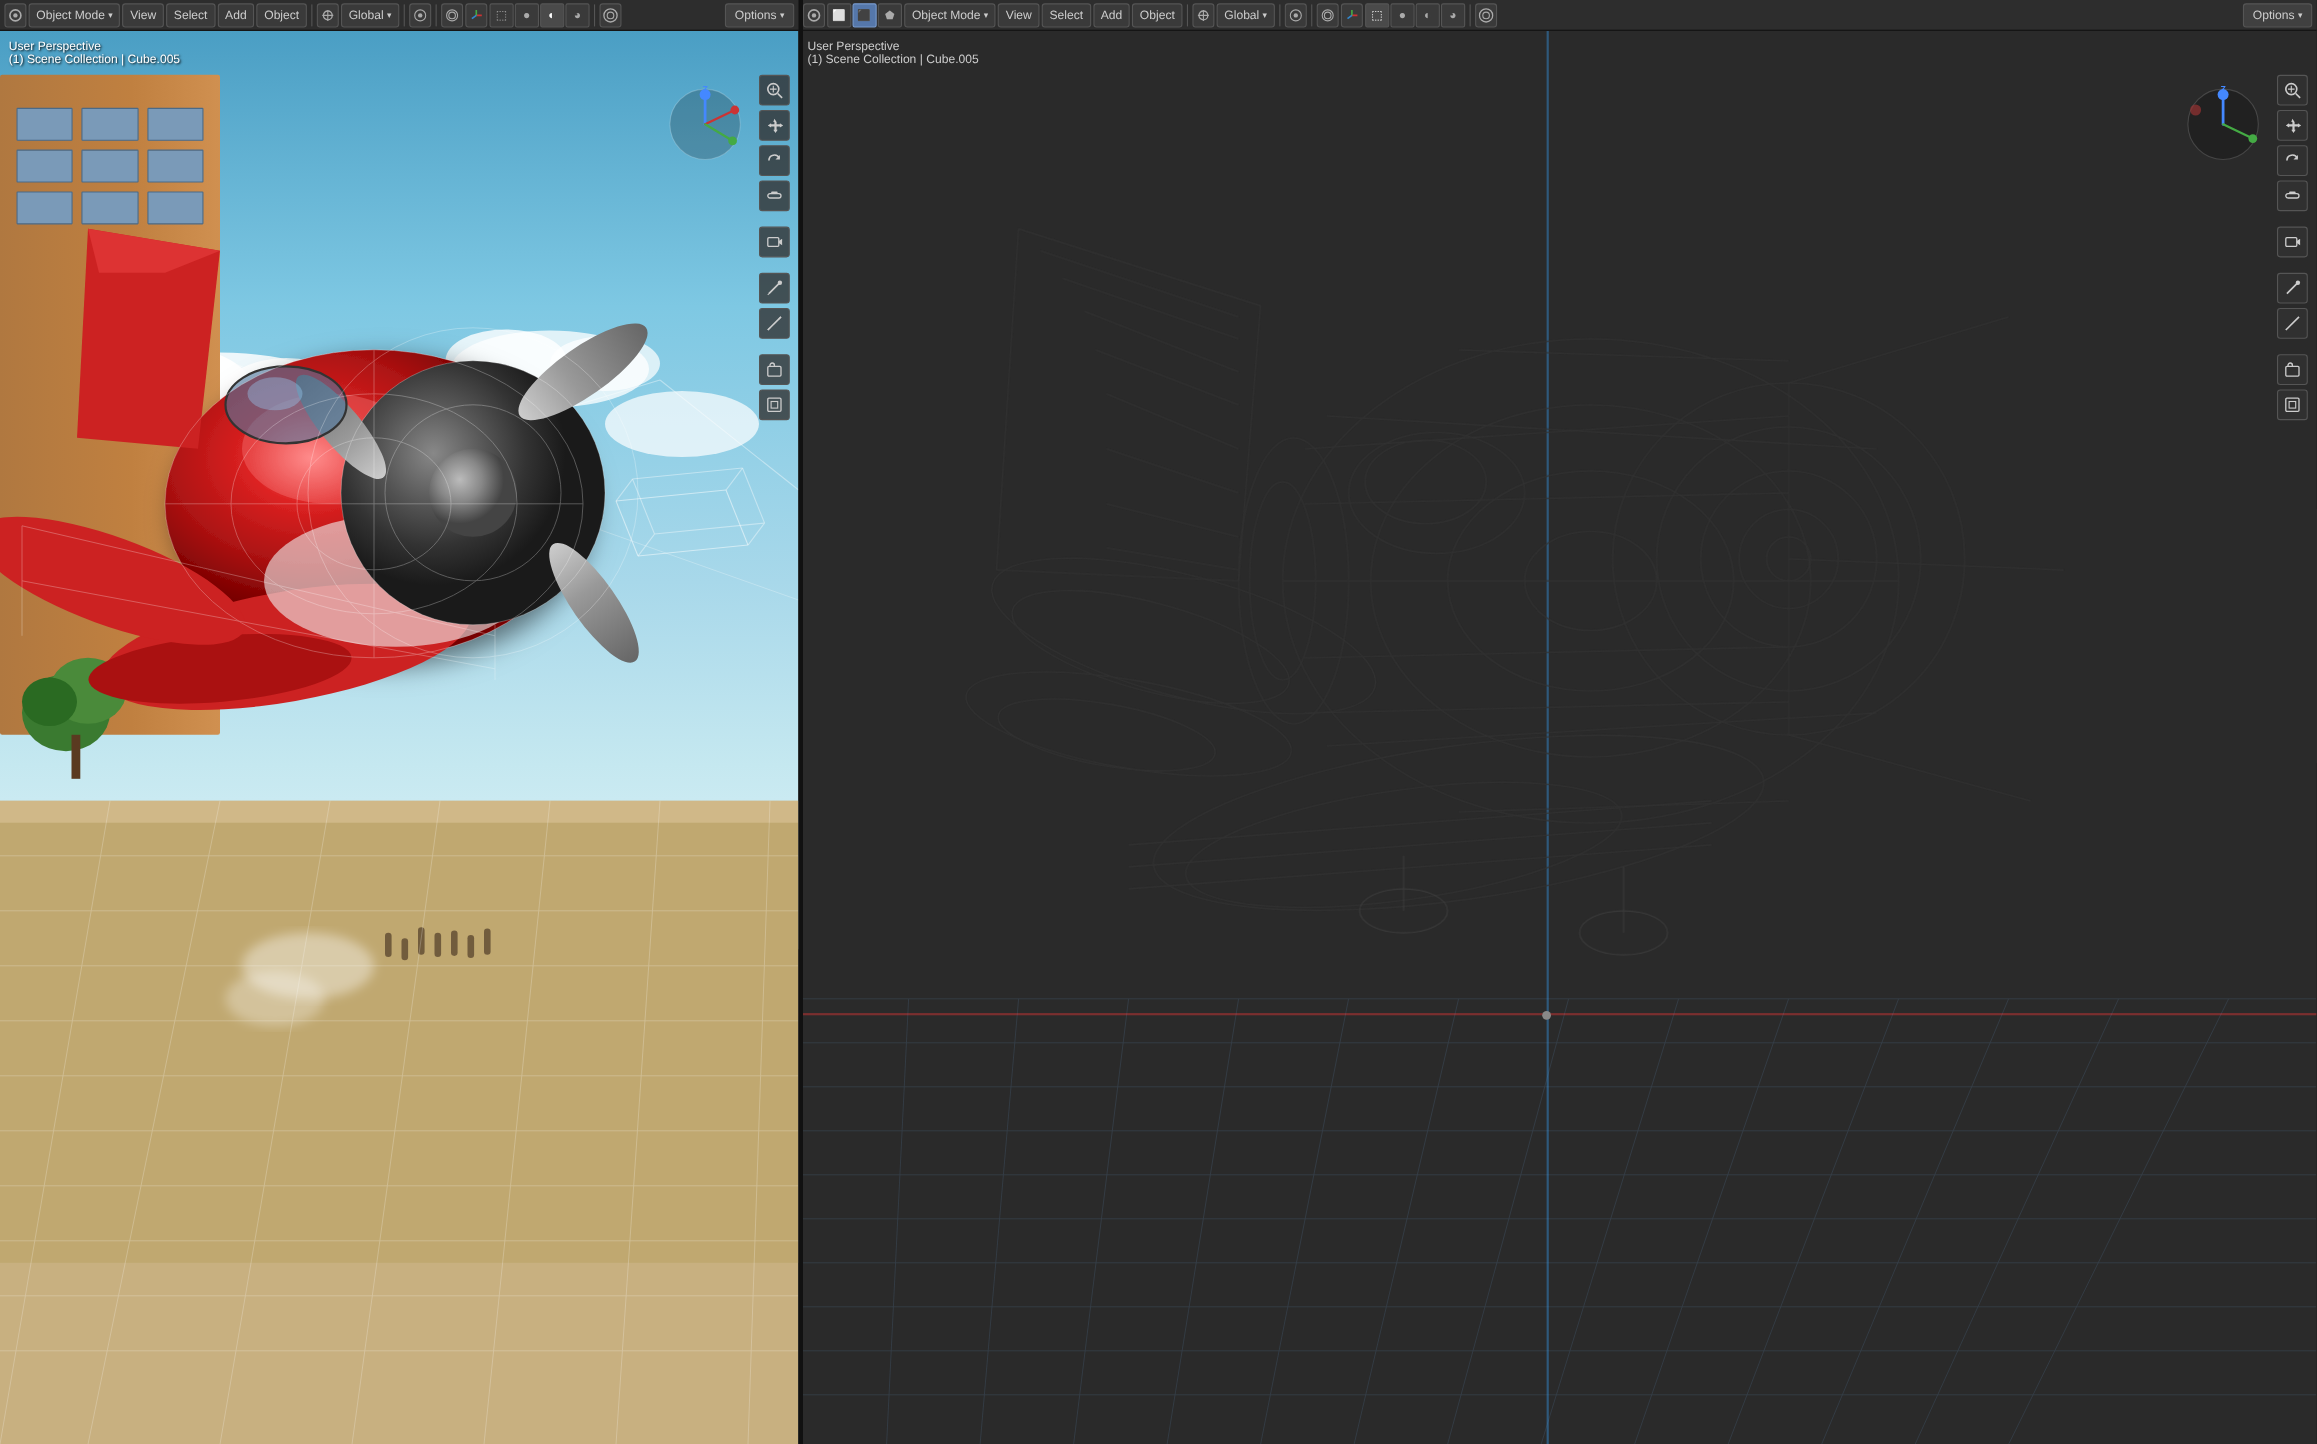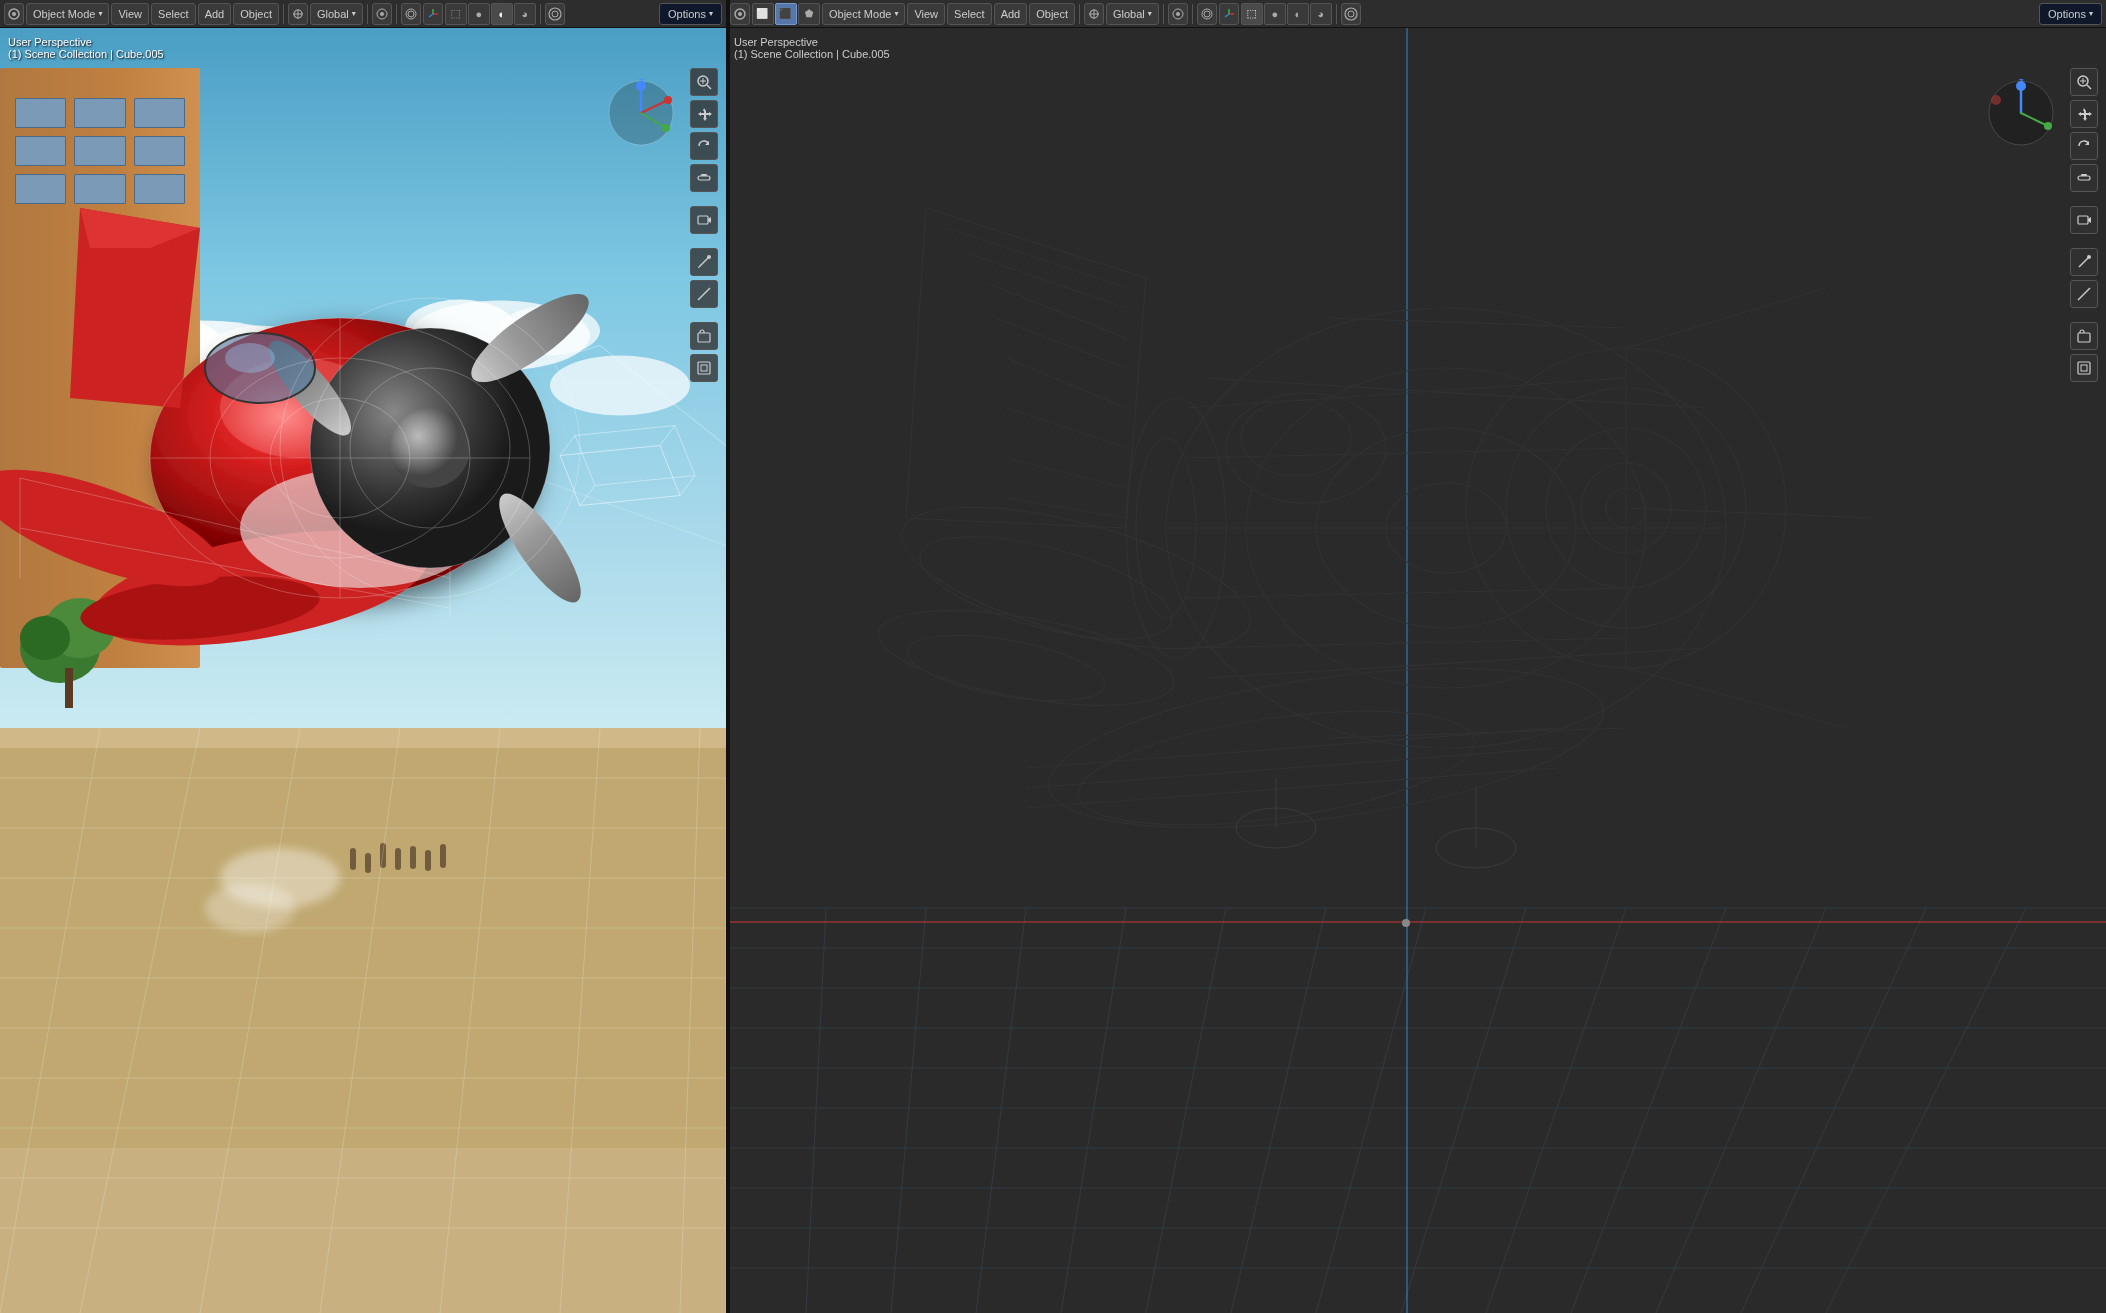--- a/index.html
+++ b/index.html
@@ -77,21 +77,21 @@
       height: 20px;
       background: #555;
       margin: 0 2px;
     }
 
     .header-spacer { flex: 1; }
 
     
     .options-btn {
       height: 22px;
-      background: #0f172a;
+      background: #404040;
       border: 1px solid #555;
       border-radius: 3px;
       color: #ccc;
       font-size: 11px;
       padding: 0 8px;
       display: flex;
       align-items: center;
       gap: 3px;
       cursor: pointer;
     }

